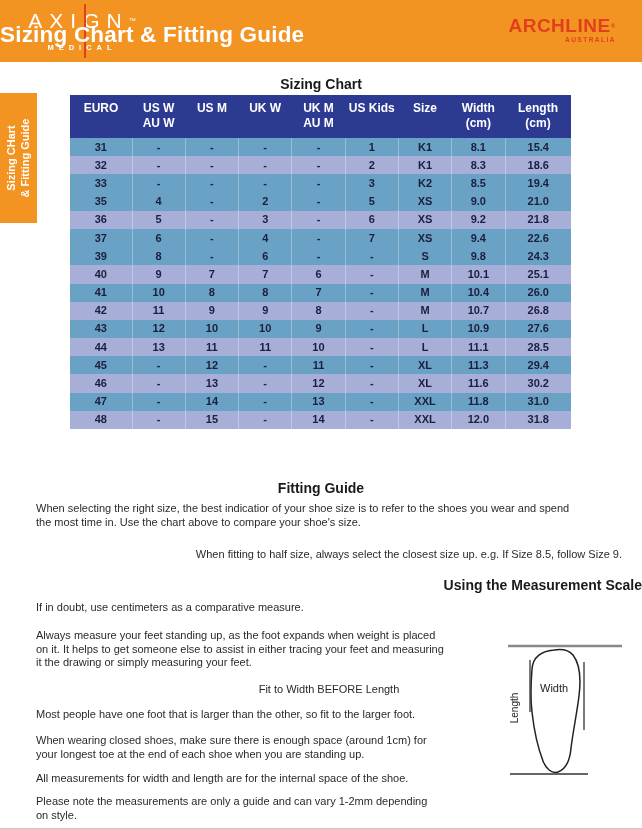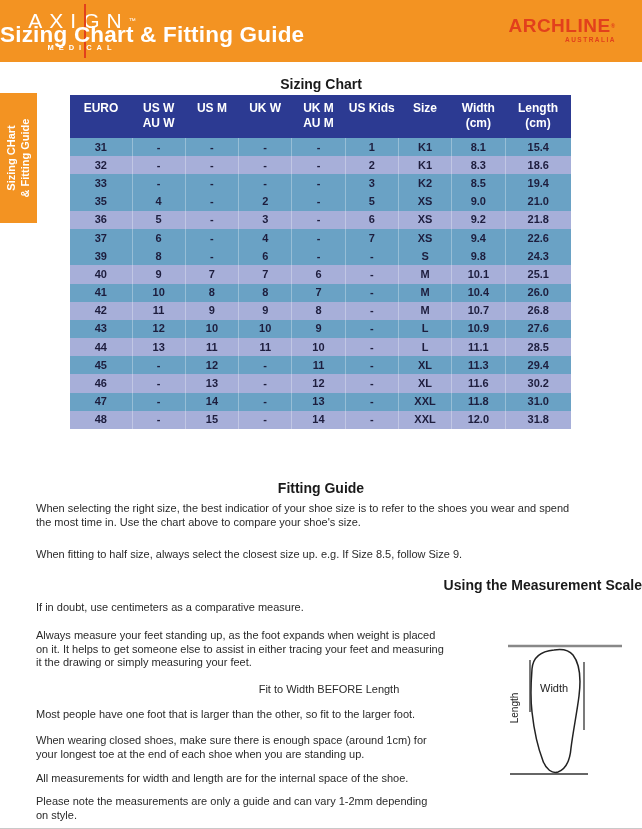--- a/index.html
+++ b/index.html
@@ -85,21 +85,21 @@
   .sizing-table tr.odd td{background:var(--row-blue);}
   .sizing-table tr.even td{background:var(--row-periwinkle);}
   
   .para{
     position:absolute;left:36px;width:586px;
     font-size:11px;line-height:13.5px;color:#2a2a2a;
     white-space:pre-line;
   }
   .para b{font-weight:400;}
   #fg-p1{top:502px;}
-  #fg-p2{top:548px;}
+  #fg-p2{top:548px;text-align:right;}
   #ms-p1{top:601px;}
   #ms-p2{top:629px;width:470px;}
   #ms-p3{top:683px;text-align:center;}
   #ms-p4{top:708px;}
   #ms-p5{top:734px;width:470px;}
   #ms-p6{top:772px;}
   #ms-p7{top:795px;width:470px;}
   
   .foot-diagram{position:absolute;left:500px;top:636px;width:142px;height:170px;}
   

